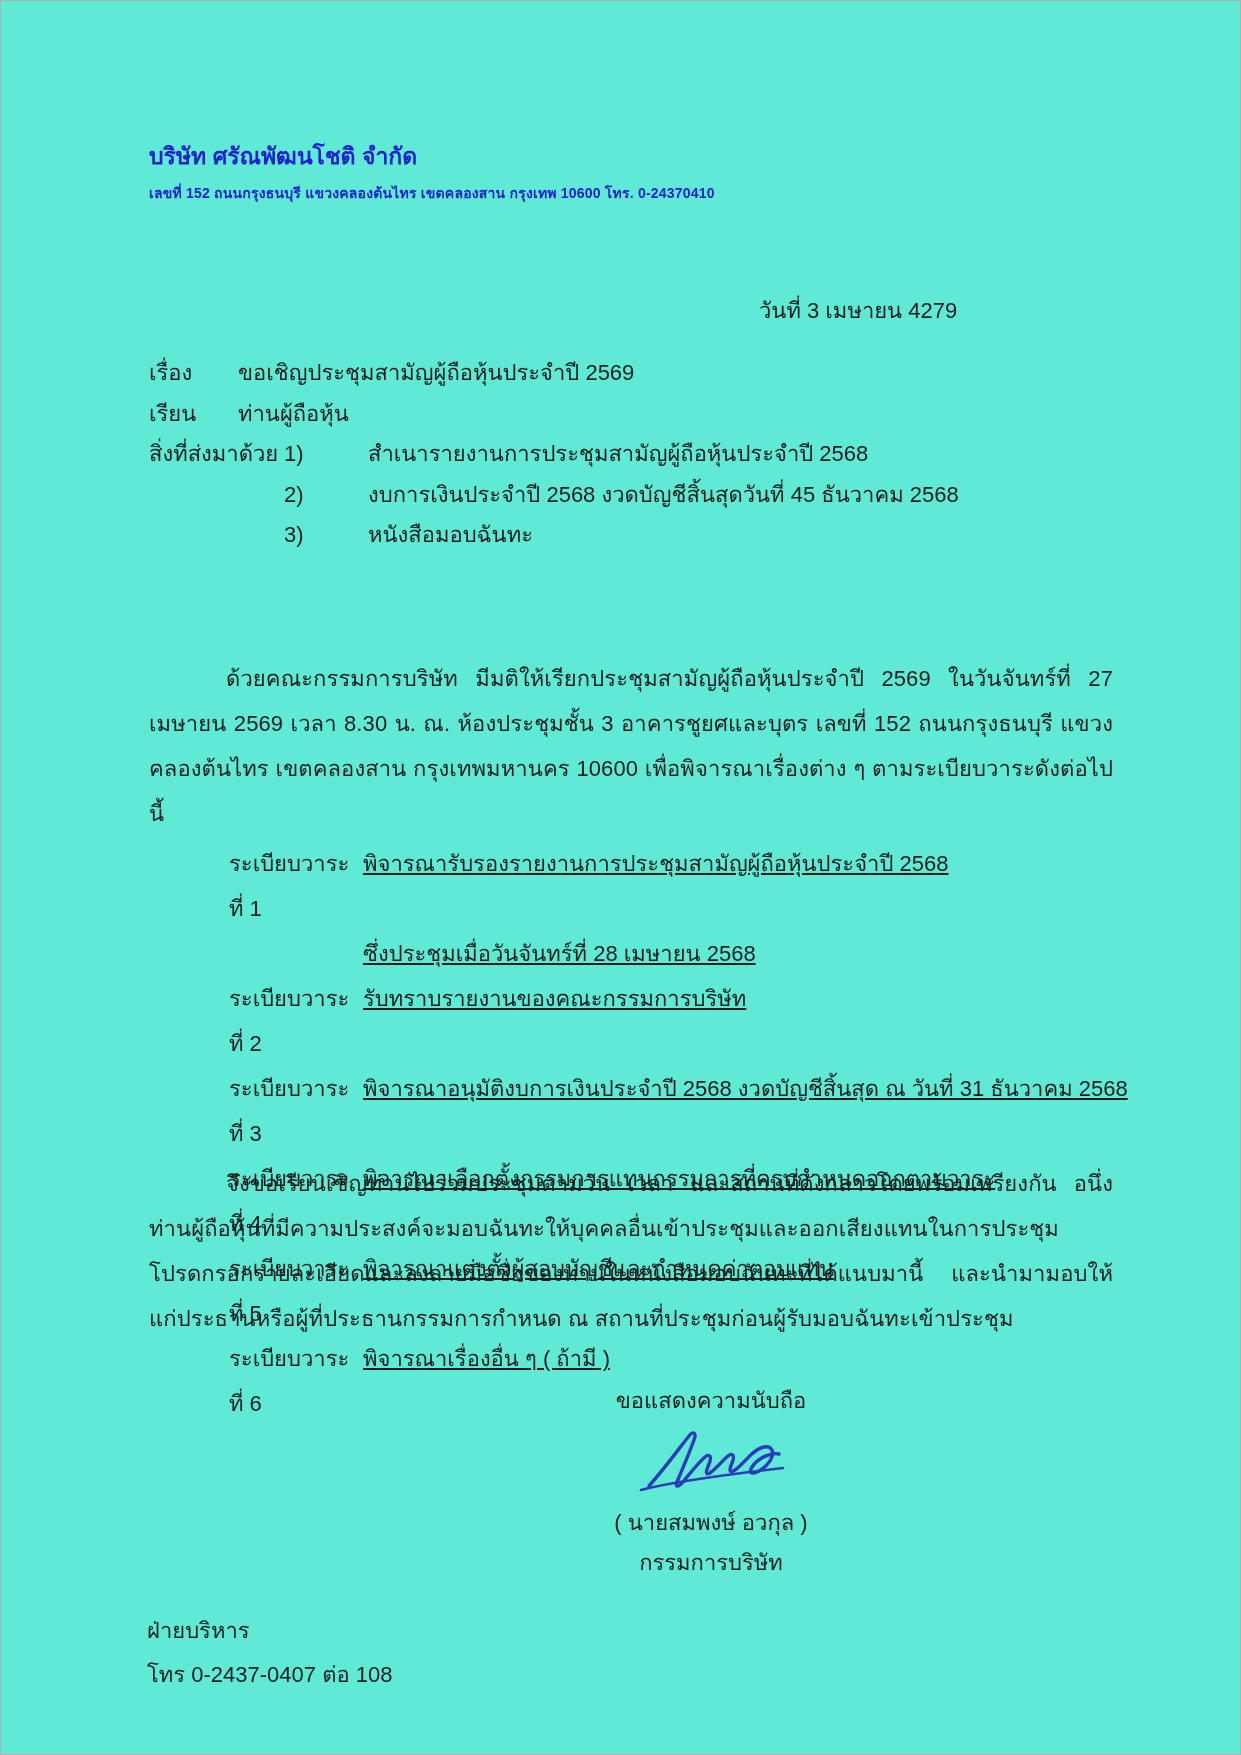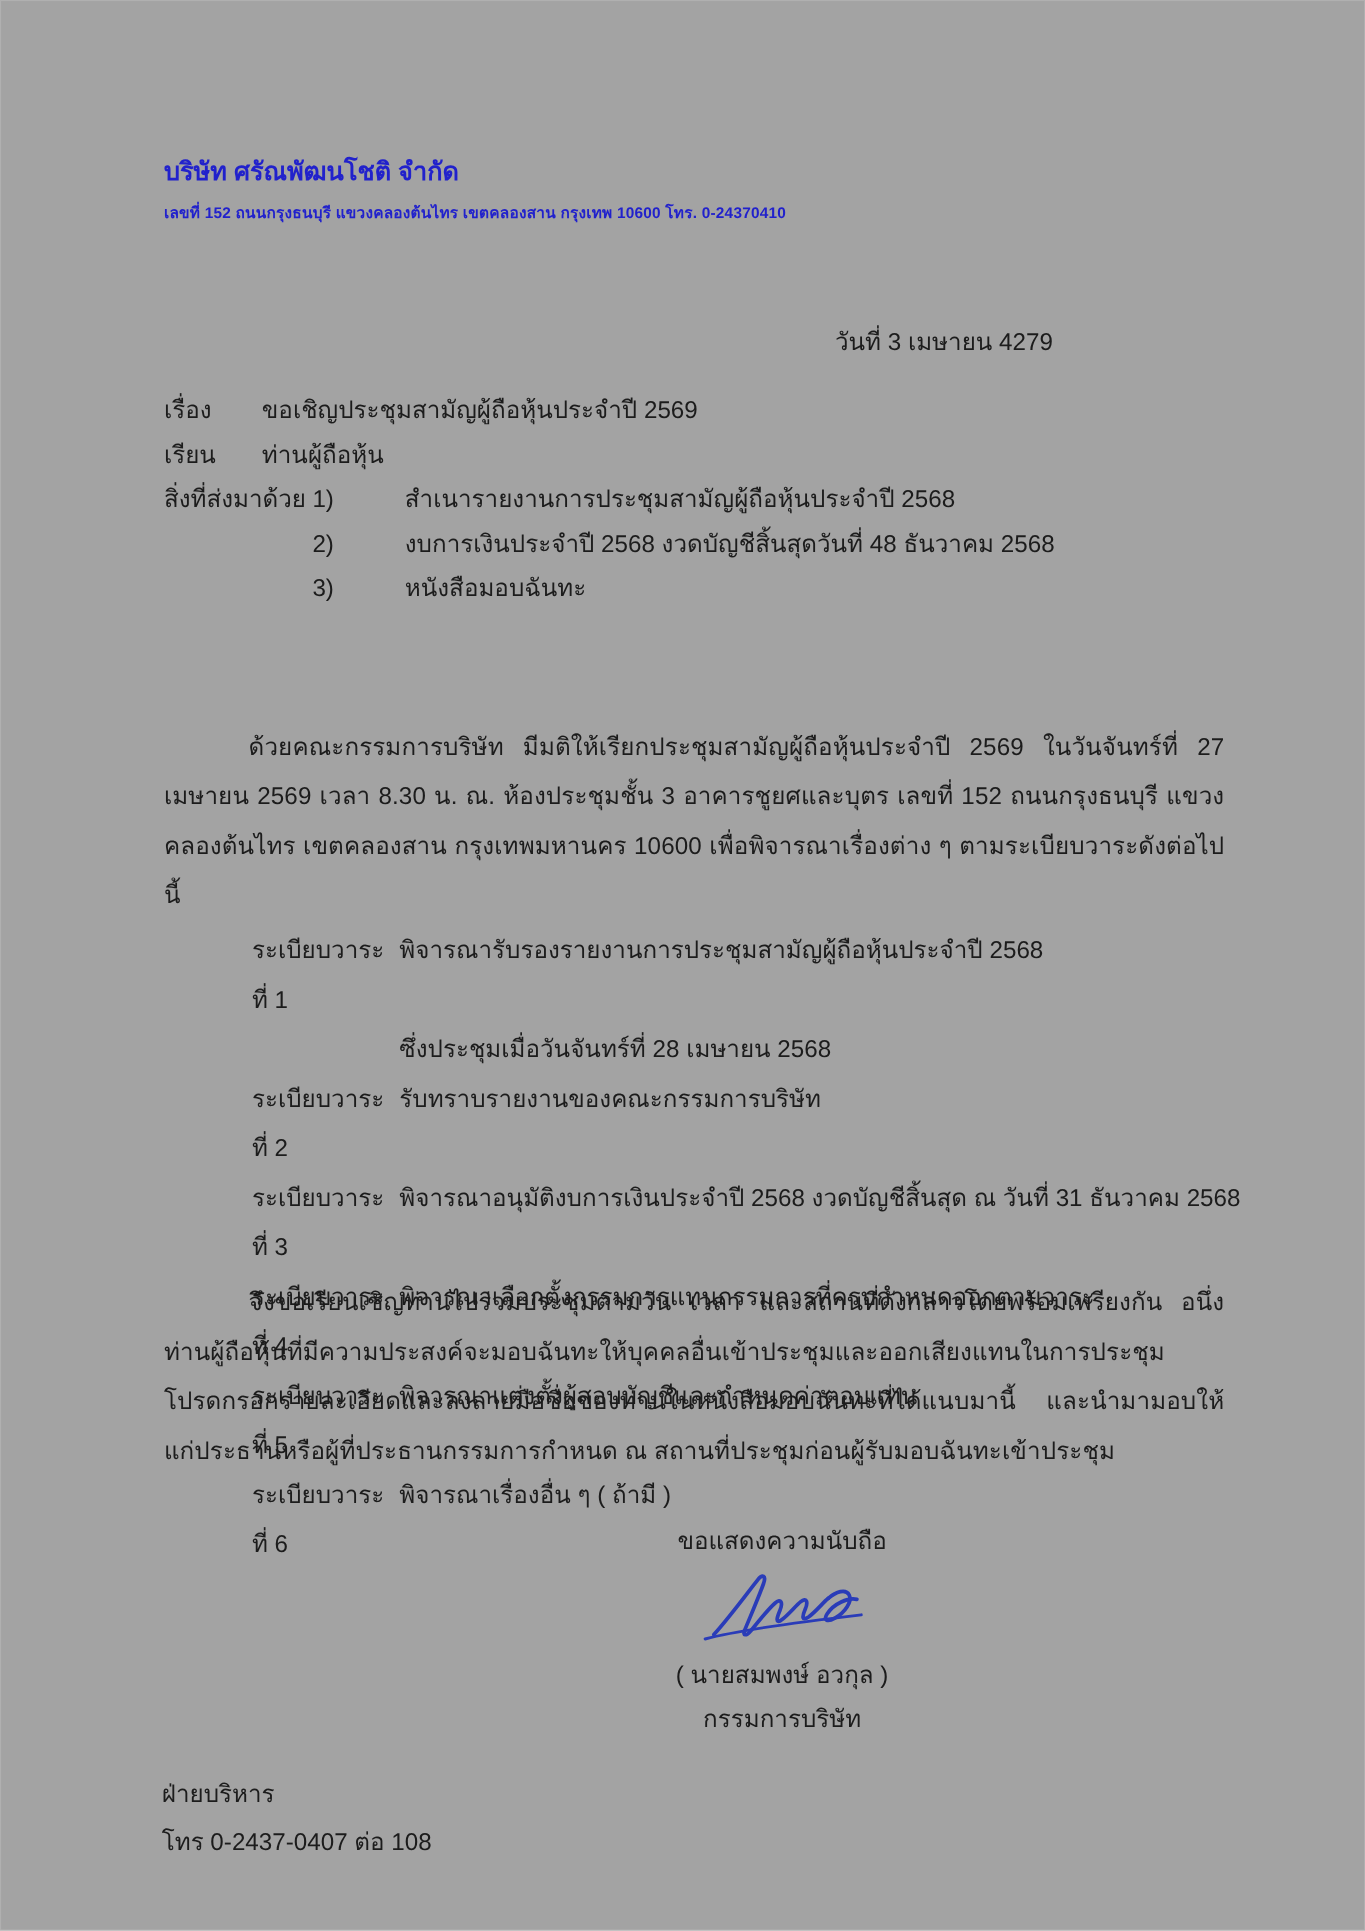--- a/index.html
+++ b/index.html
@@ -1,21 +1,21 @@
 <!DOCTYPE html>
 <html lang="th" style="--header-blue: #2121cc; --body-text: #1c1c1c;"><head>
 <meta charset="utf-8">
 <style>
   html, body { margin: 0; padding: 0; background: #e8e8e8; }
   .page {
     position: relative;
     width: 1241px;
     height: 1755px;
     margin: 0 auto;
-    background: #a3a3a3;
+    background: #5eead4;
     border: 1px solid #b0b0b0;
     box-sizing: border-box;
     font-family: "Liberation Sans", "DejaVu Sans", sans-serif;
     color: var(--body-text, #1c1c1c);
     font-size: 22px;
     overflow: hidden;
   }
   .abs { position: absolute; }
 
   
@@ -43,21 +43,21 @@
     line-height: 45px;
     letter-spacing: 0.1px;
   }
   .para1 { top: 655px; }
   .closing-para { top: 1160px; }
 
   
   .agenda { left: 228px; top: 840px; width: 900px; }
   .agenda-row { display: flex; line-height: 45px; }
   .a-label { width: 134px; flex: 0 0 134px; }
-  .a-text  { flex: 1; }
+  .a-text  { flex: 1; text-decoration: underline; }
 
   
   .sign-block { left: 520px; top: 1385px; width: 380px; text-align: center; }
   .sign-salutation { line-height: 30px; }
   .sign-graphic { margin: 8px auto 0 auto; width: 200px; height: 78px; display: block; }
   .sign-name { margin-top: 4px; line-height: 34px; }
   .sign-title { margin-top: 6px; line-height: 34px; }
 
   
   .footer { left: 146px; top: 1608px; width: 500px; line-height: 44px; }
@@ -84,21 +84,21 @@
       <span class="m-text">ท่านผู้ถือหุ้น</span>
     </div>
     <div class="meta-row">
       <span class="m-att-label">สิ่งที่ส่งมาด้วย</span>
       <span class="m-num">1)</span>
       <span class="m-text">สำเนารายงานการประชุมสามัญผู้ถือหุ้นประจำปี 2568</span>
     </div>
     <div class="meta-row">
       <span class="m-spacer-to-num"></span>
       <span class="m-num">2)</span>
-      <span class="m-text">งบการเงินประจำปี 2568  งวดบัญชีสิ้นสุดวันที่ 48 ธันวาคม 2568</span>
+      <span class="m-text">งบการเงินประจำปี 2568  งวดบัญชีสิ้นสุดวันที่ 45 ธันวาคม 2568</span>
     </div>
     <div class="meta-row">
       <span class="m-spacer-to-num"></span>
       <span class="m-num">3)</span>
       <span class="m-text">หนังสือมอบฉันทะ</span>
     </div>
   </div>
 
   <div class="abs para para1">ด้วยคณะกรรมการบริษัท มีมติให้เรียกประชุมสามัญผู้ถือหุ้นประจำปี 2569   ในวันจันทร์ที่ 27 เมษายน  2569 เวลา 8.30 น.   ณ. ห้องประชุมชั้น 3    อาคารชูยศและบุตร    เลขที่ 152 ถนนกรุงธนบุรี   แขวงคลองต้นไทร    เขตคลองสาน กรุงเทพมหานคร 10600   เพื่อพิจารณาเรื่องต่าง ๆ ตามระเบียบวาระดังต่อไปนี้</div>
 

